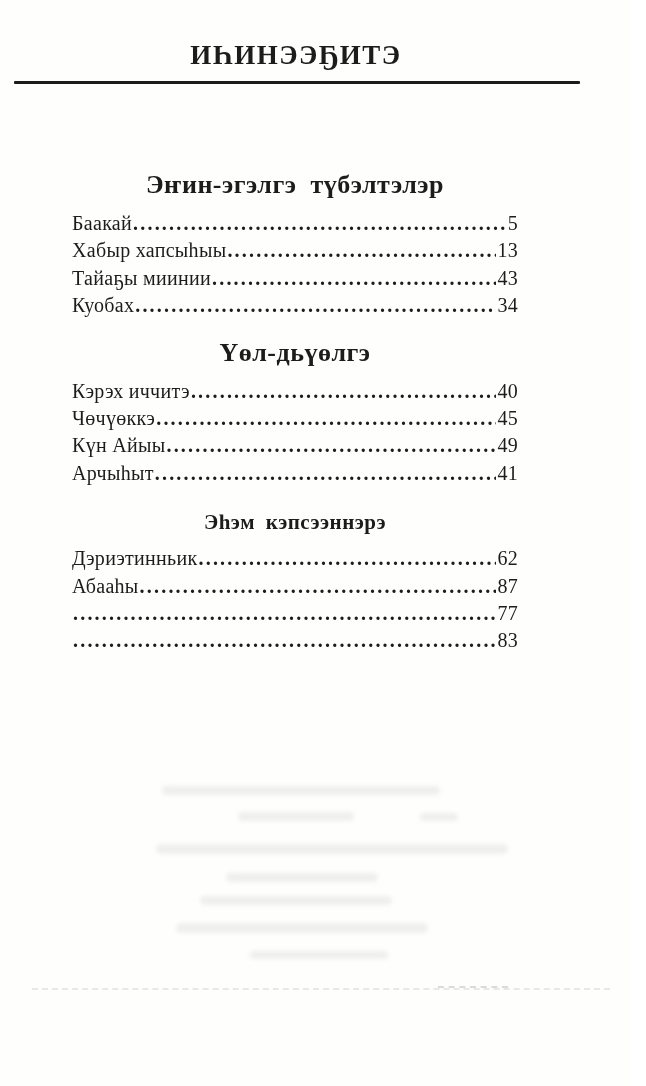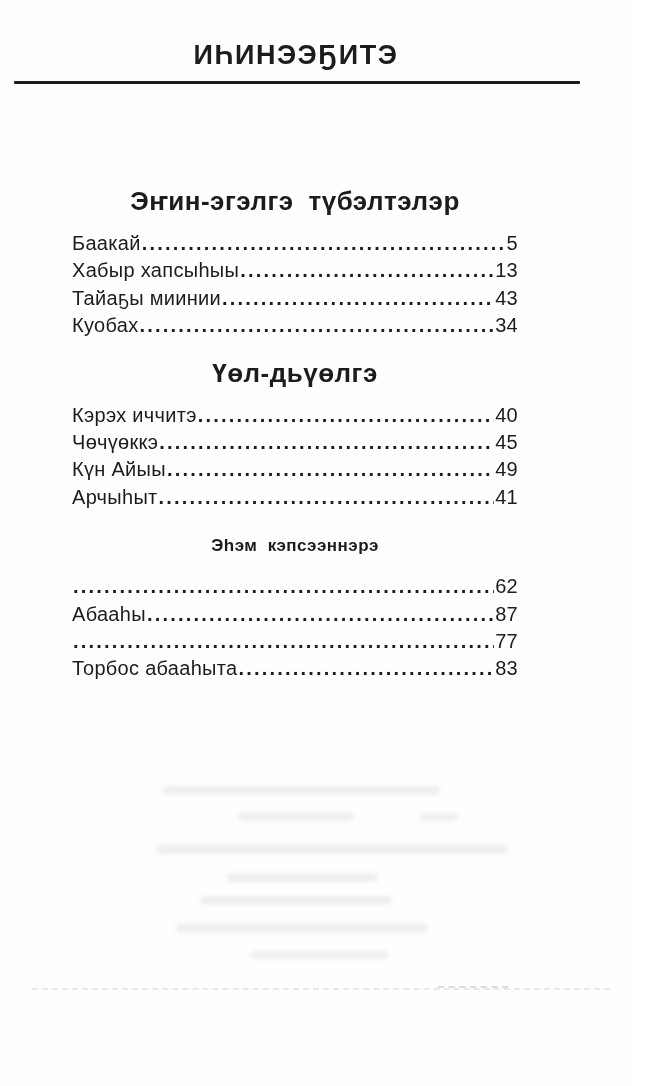--- a/index.html
+++ b/index.html
@@ -6,21 +6,21 @@
   html, body {
     margin: 0;
     padding: 0;
     background: #ffffff;
   }
   .page {
     position: relative;
     width: 630px;
     height: 1086px;
     background: #fefefd;
-    font-family: Liberation Sans, sans-serif;
+    font-family: Liberation Serif, serif;
     color: #1c1c1c;
     overflow: hidden;
   }
 
   
   .running-head {
     position: absolute;
     top: 40px;
     left: 0;
     width: 592px;           
@@ -42,31 +42,31 @@
   }
 
   
   .toc {
     position: absolute;
     top: 170px;
     left: 72px;
     width: 446px;
   }
   .section-heading {
-    margin: 16px;
+    margin: 0;
     text-align: center;
     font-size: 26px;
     font-weight: bold;
     line-height: 30px;
     letter-spacing: 0.5px;
     word-spacing: 7px;
   }
   .toc-section + .toc-section .section-heading { margin-top: 16px; }
   .section-heading.small {
-    font-size: 17px;
+    font-size: 21px;
     line-height: 26px;
     word-spacing: 5px;
   }
   .toc-section + .toc-section .section-heading.small { margin-top: 20px; }
 
   ul.entries {
     list-style: none;
     margin: 12px 0 0 0;
     padding: 0;
   }
@@ -187,37 +187,37 @@
     <span class="leader"></span>
     <span class="entry-page">41</span>
   </li>
 </ul>
   </section>
 
   <section class="toc-section">
     <h2 class="section-heading small">Эһэм кэпсээннэрэ</h2>
     <ul class="entries">
   <li class="entry">
+    <span class="entry-title">Дэриэтинньик</span>
     <span class="leader"></span>
     <span class="entry-page">62</span>
   </li>
 
   <li class="entry">
     <span class="entry-title">Абааһы</span>
     <span class="leader"></span>
     <span class="entry-page">87</span>
   </li>
 
   <li class="entry">
     <span class="leader"></span>
     <span class="entry-page">77</span>
   </li>
 
   <li class="entry">
-    <span class="entry-title">Торбос абааһыта</span>
     <span class="leader"></span>
     <span class="entry-page">83</span>
   </li>
 </ul>
   </section>
 </main>
 
   <div class="smudge" style="top:786px; left:162px; width:278px; height:9px;"></div>
   <div class="smudge" style="top:812px; left:238px; width:116px; height:9px;"></div>
   <div class="smudge" style="top:813px; left:420px; width:38px;  height:8px;"></div>

